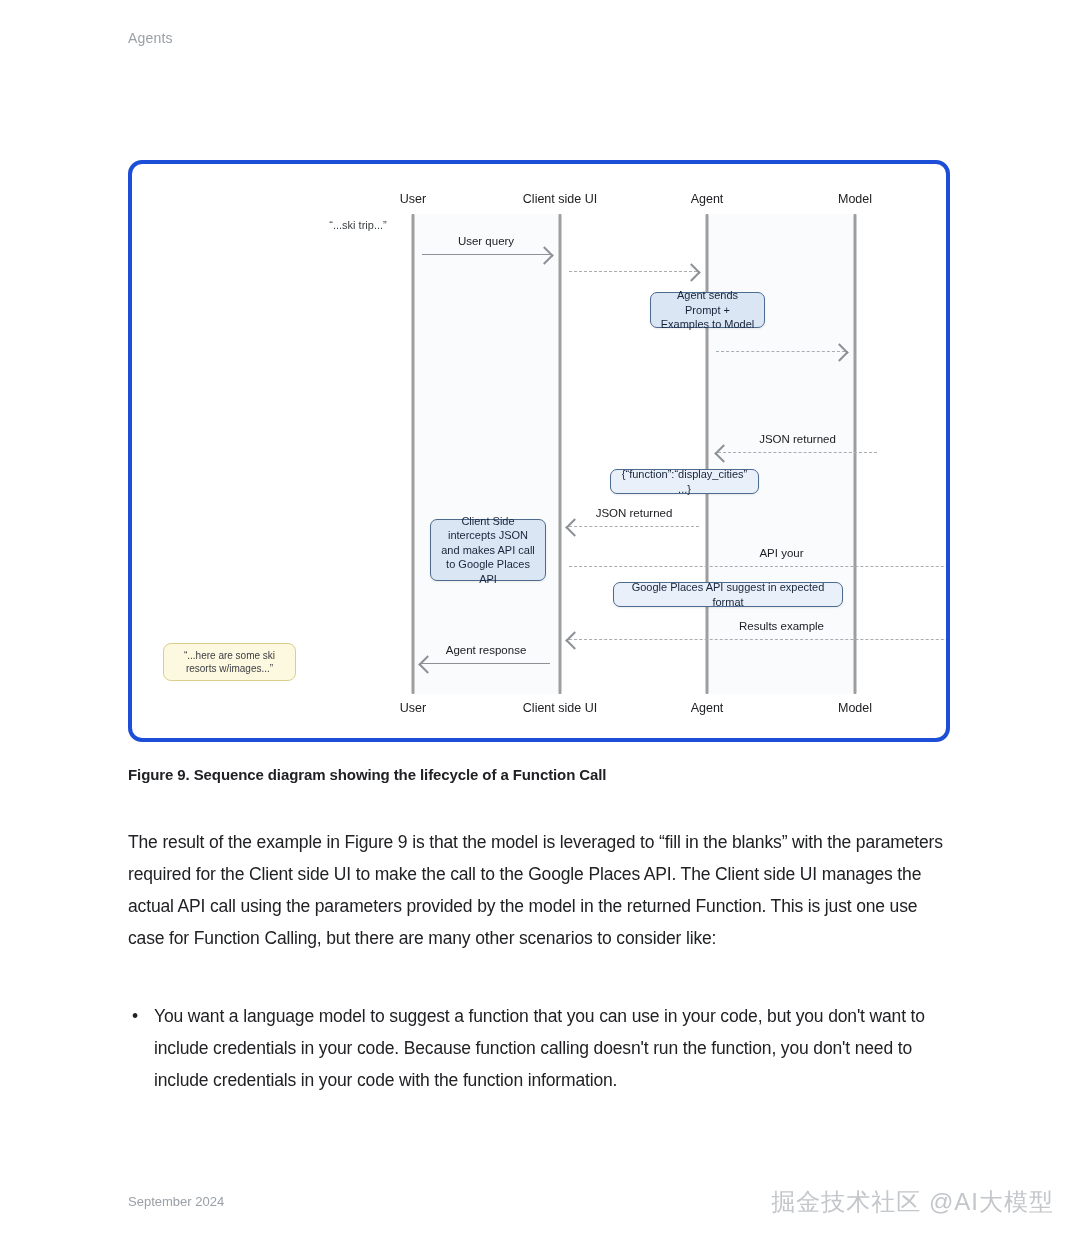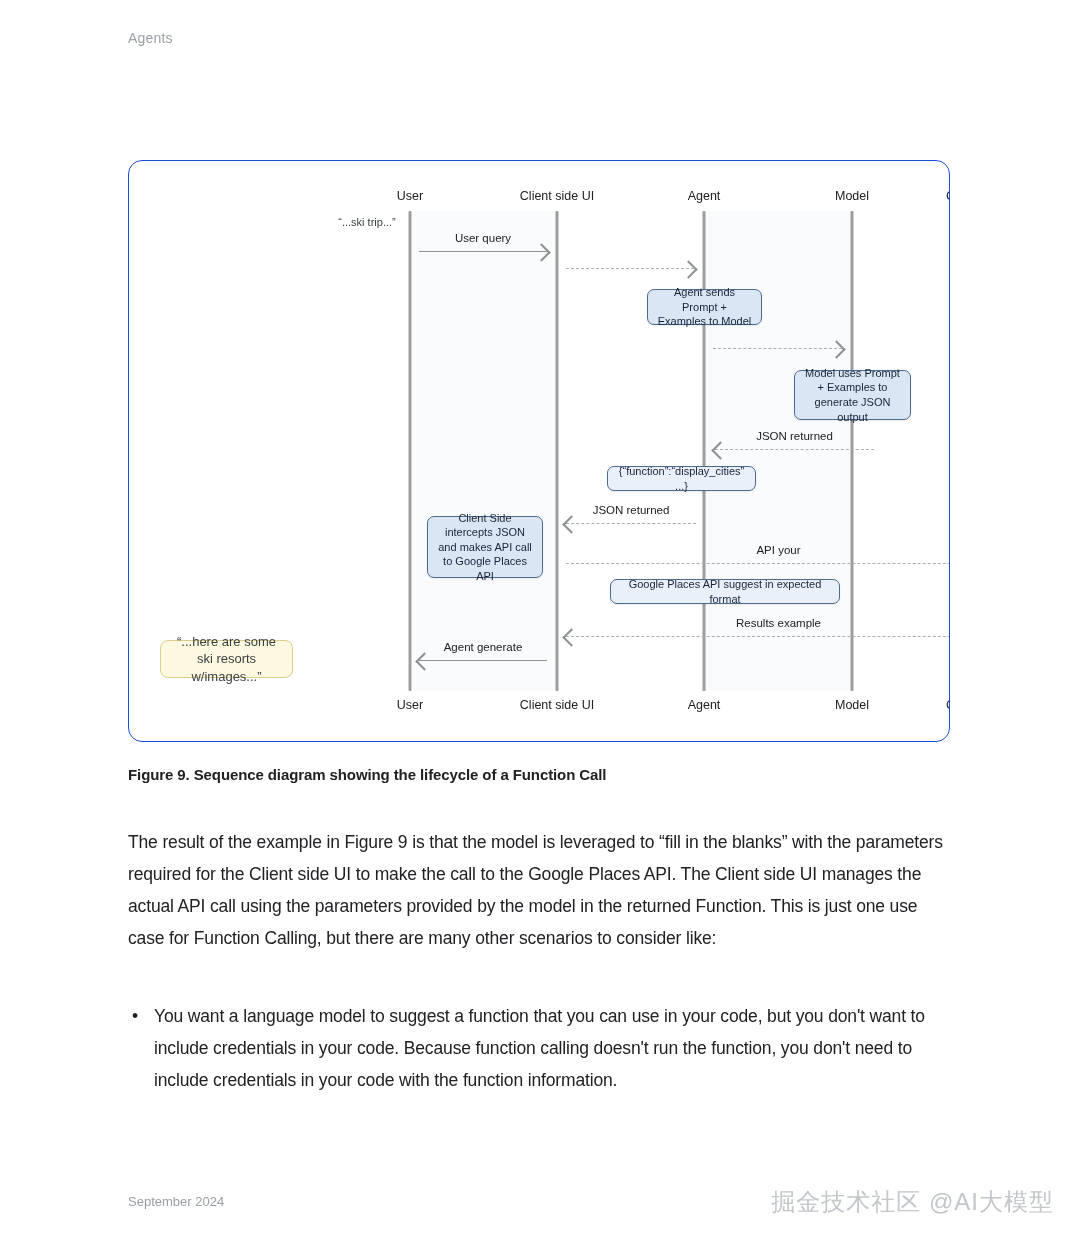--- a/index.html
+++ b/index.html
@@ -27,21 +27,21 @@
   }
 
   
   .figure-card {
     position: absolute;
     left: 128px;
     top: 160px;
     width: 822px;
     height: 582px;
     background: #ffffff;
-    border: 1px solid #1d4ed8;
+    border: 4px solid #1d4ed8;
     border-radius: 14px;
     box-sizing: border-box;
     overflow: hidden;
   }
 
   .diagram {
     position: absolute;
     inset: 0;
   }
 
@@ -137,21 +137,21 @@
     color: #3c4043;
     white-space: nowrap;
     transform: translateX(-50%);
   }
   .note-yellow {
     position: absolute;
     box-sizing: border-box;
     background: #fdf8e0;
     border: 1.4px solid #d9cf8b;
     border-radius: 8px;
-    font-size: 13px;
+    font-size: 10px;
     line-height: 1.34;
     color: #3c4043;
     text-align: center;
     display: flex;
     align-items: center;
     justify-content: center;
     padding: 4px 16px;
   }
 
   
@@ -237,41 +237,40 @@
     <div class="lane-label top" style="left:575px;">Agent</div>
     <div class="lane-label top" style="left:723px;">Model</div>
     <div class="lane-label top" style="left:869px;">Google Places API</div>
 
     <div class="lane-label bot" style="left:281px;">User</div>
     <div class="lane-label bot" style="left:428px;">Client side UI</div>
     <div class="lane-label bot" style="left:575px;">Agent</div>
     <div class="lane-label bot" style="left:723px;">Model</div>
     <div class="lane-label bot" style="left:869px;">Google Places API</div>
 
-    <div class="note-plain" style="left:238px; top:55px;">“...ski trip...”</div>
+    <div class="note-plain" style="left:226px; top:55px;">“...ski trip...”</div>
 
     <div class="msg" style="left:290px; top:90px; width:128px;">
       <div class="msg-label">User query</div>
       <div class="msg-line" style="width:128px;"></div>
       <div class="head right"></div>
     </div>
 
     <div class="msg" style="left:437px; top:107px; width:128px;">
       <div class="msg-line dashed" style="width:128px;"></div>
       <div class="head right"></div>
     </div>
 
     <div class="box" style="left:518px; top:128px; width:115px; height:36px;">Agent sends Prompt + Examples to Model</div>
 
     <div class="msg" style="left:584px; top:187px; width:129px;">
       <div class="msg-line dashed" style="width:129px;"></div>
       <div class="head right"></div>
     </div>
 
-    <div class="box" style="left:665px; top:209px; width:117px; height:50px;">Model uses Prompt + Examples to generate JSON output</div>
 
     <div class="msg" style="left:586px; top:288px; width:159px;">
       <div class="msg-label">JSON returned</div>
       <div class="msg-line dashed" style="width:159px;"></div>
       <div class="head left"></div>
     </div>
 
     <div class="box pale" style="left:478px; top:305px; width:149px; height:25px;">{“function”:“display_cities” ...}</div>
 
     <div class="msg" style="left:437px; top:362px; width:130px;">
@@ -290,21 +289,21 @@
 
     <div class="box pale" style="left:481px; top:418px; width:230px; height:25px;">Google Places API suggest in expected format</div>
 
     <div class="msg" style="left:437px; top:475px; width:425px;">
       <div class="msg-label">Results example</div>
       <div class="msg-line dashed" style="width:425px;"></div>
       <div class="head left"></div>
     </div>
 
     <div class="msg" style="left:290px; top:499px; width:128px;">
-      <div class="msg-label">Agent generate</div>
+      <div class="msg-label">Agent response</div>
       <div class="msg-line" style="width:128px;"></div>
       <div class="head left"></div>
     </div>
 
     <div class="note-yellow" style="left:31px; top:479px; width:133px; height:38px;">“...here are some ski resorts w/images...”</div>
 
   </div>
 </div>
 
 <div class="caption">Figure 9. Sequence diagram showing the lifecycle of a Function Call</div>

